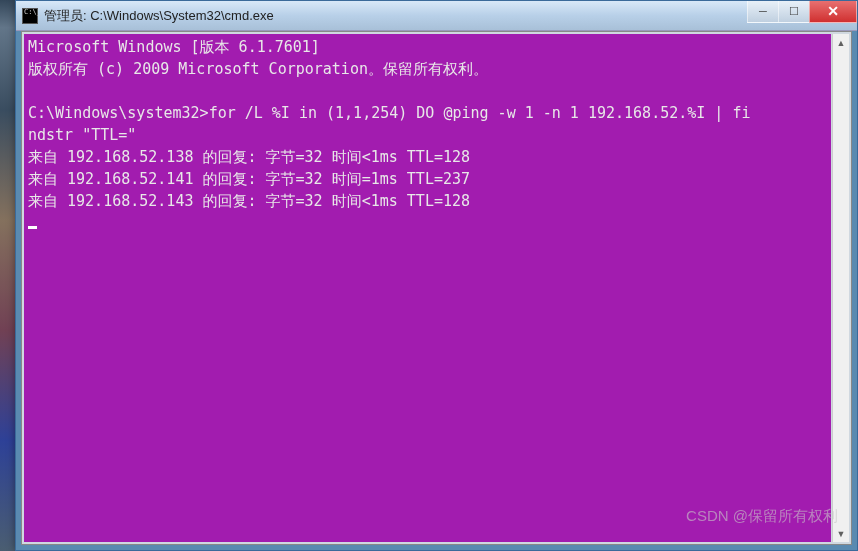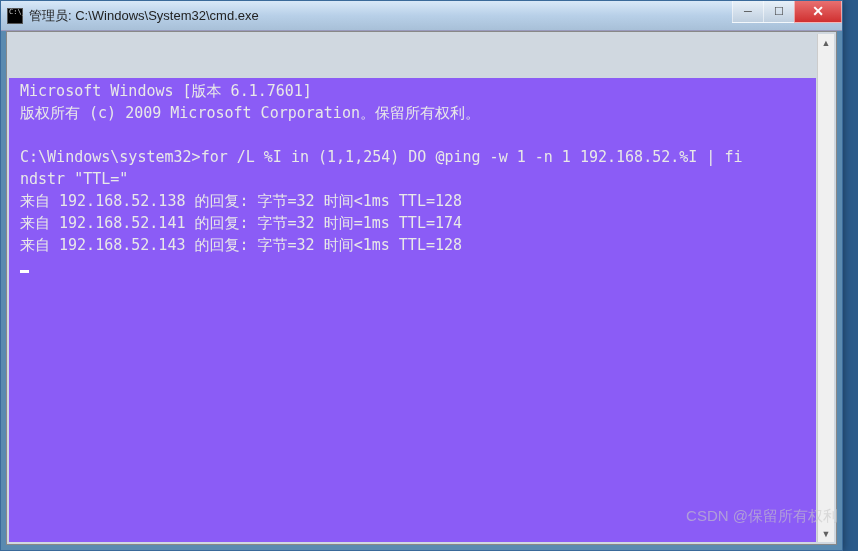--- a/index.html
+++ b/index.html
@@ -19,21 +19,21 @@
       position: absolute;
       left: 0;
       top: 0;
       width: 15px;
       height: 100%;
       background: linear-gradient(to bottom, #3a3a3a 0%, #888 5%, #444 20%, #c08040 40%, #a03030 60%, #3030a0 80%, #606060 100%);
       opacity: 0.6;
     }
     .window {
       position: absolute;
-      left: 0;
+      left: 15px;
       top: 0;
       width: 843px;
       height: 551px;
       background: #5a8ab0;
       border: 1px solid #3a6a9a;
       box-shadow: 0 0 8px rgba(0,0,0,0.4);
     }
     .titlebar {
       height: 30px;
       background: linear-gradient(to bottom, #d8e8f8 0%, #b8d0e8 50%, #a8c0d8 100%);
@@ -105,29 +105,28 @@
       bottom: 5px;
       background: #d0d8e0;
       border: 1px solid #888;
     }
     .console {
       position: absolute;
       top: 2px;
       left: 2px;
       right: 20px;
       bottom: 2px;
-      background: #8b5cf6;
+      background: #a21caf;
       color: #e8e8e8;
       font-family: "NSimSun", "SimSun", "Consolas", monospace;
       font-size: 15px;
       line-height: 22px;
-      padding: 2px 11px;
+      padding: 2px 4px;
       white-space: pre;
       overflow: hidden;
-      margin-top: 44px;
     }
     .scrollbar {
       position: absolute;
       top: 2px;
       right: 2px;
       bottom: 2px;
       width: 17px;
       background: #f0f0f0;
       border-left: 1px solid #ccc;
     }
@@ -189,21 +188,21 @@
     </div>
   </div>
 
   <div class="console-frame">
     <div class="console"><span>Microsoft Windows [版本 6.1.7601]</span>
 <span>版权所有 (c) 2009 Microsoft Corporation。保留所有权利。</span>
 
 <span>C:\Windows\system32&gt;</span><span id="cmd-line">for /L %I in (1,1,254) DO @ping -w 1 -n 1 192.168.52.%I | fi
 ndstr "TTL="</span>
 <span>来自 192.168.52.138 的回复: 字节=32 时间&lt;1ms TTL=128</span>
-<span>来自 192.168.52.141 的回复: 字节=32 时间=1ms TTL=174</span>
+<span>来自 192.168.52.141 的回复: 字节=32 时间=1ms TTL=237</span>
 <span>来自 192.168.52.143 的回复: 字节=32 时间&lt;1ms TTL=128</span>
 <span class="cursor"></span></div>
 
     <div class="scrollbar">
       <div class="scroll-arrow up">▲</div>
       <div class="scroll-track"></div>
       <div class="scroll-arrow down">▼</div>
     </div>
   </div>
 </div>

